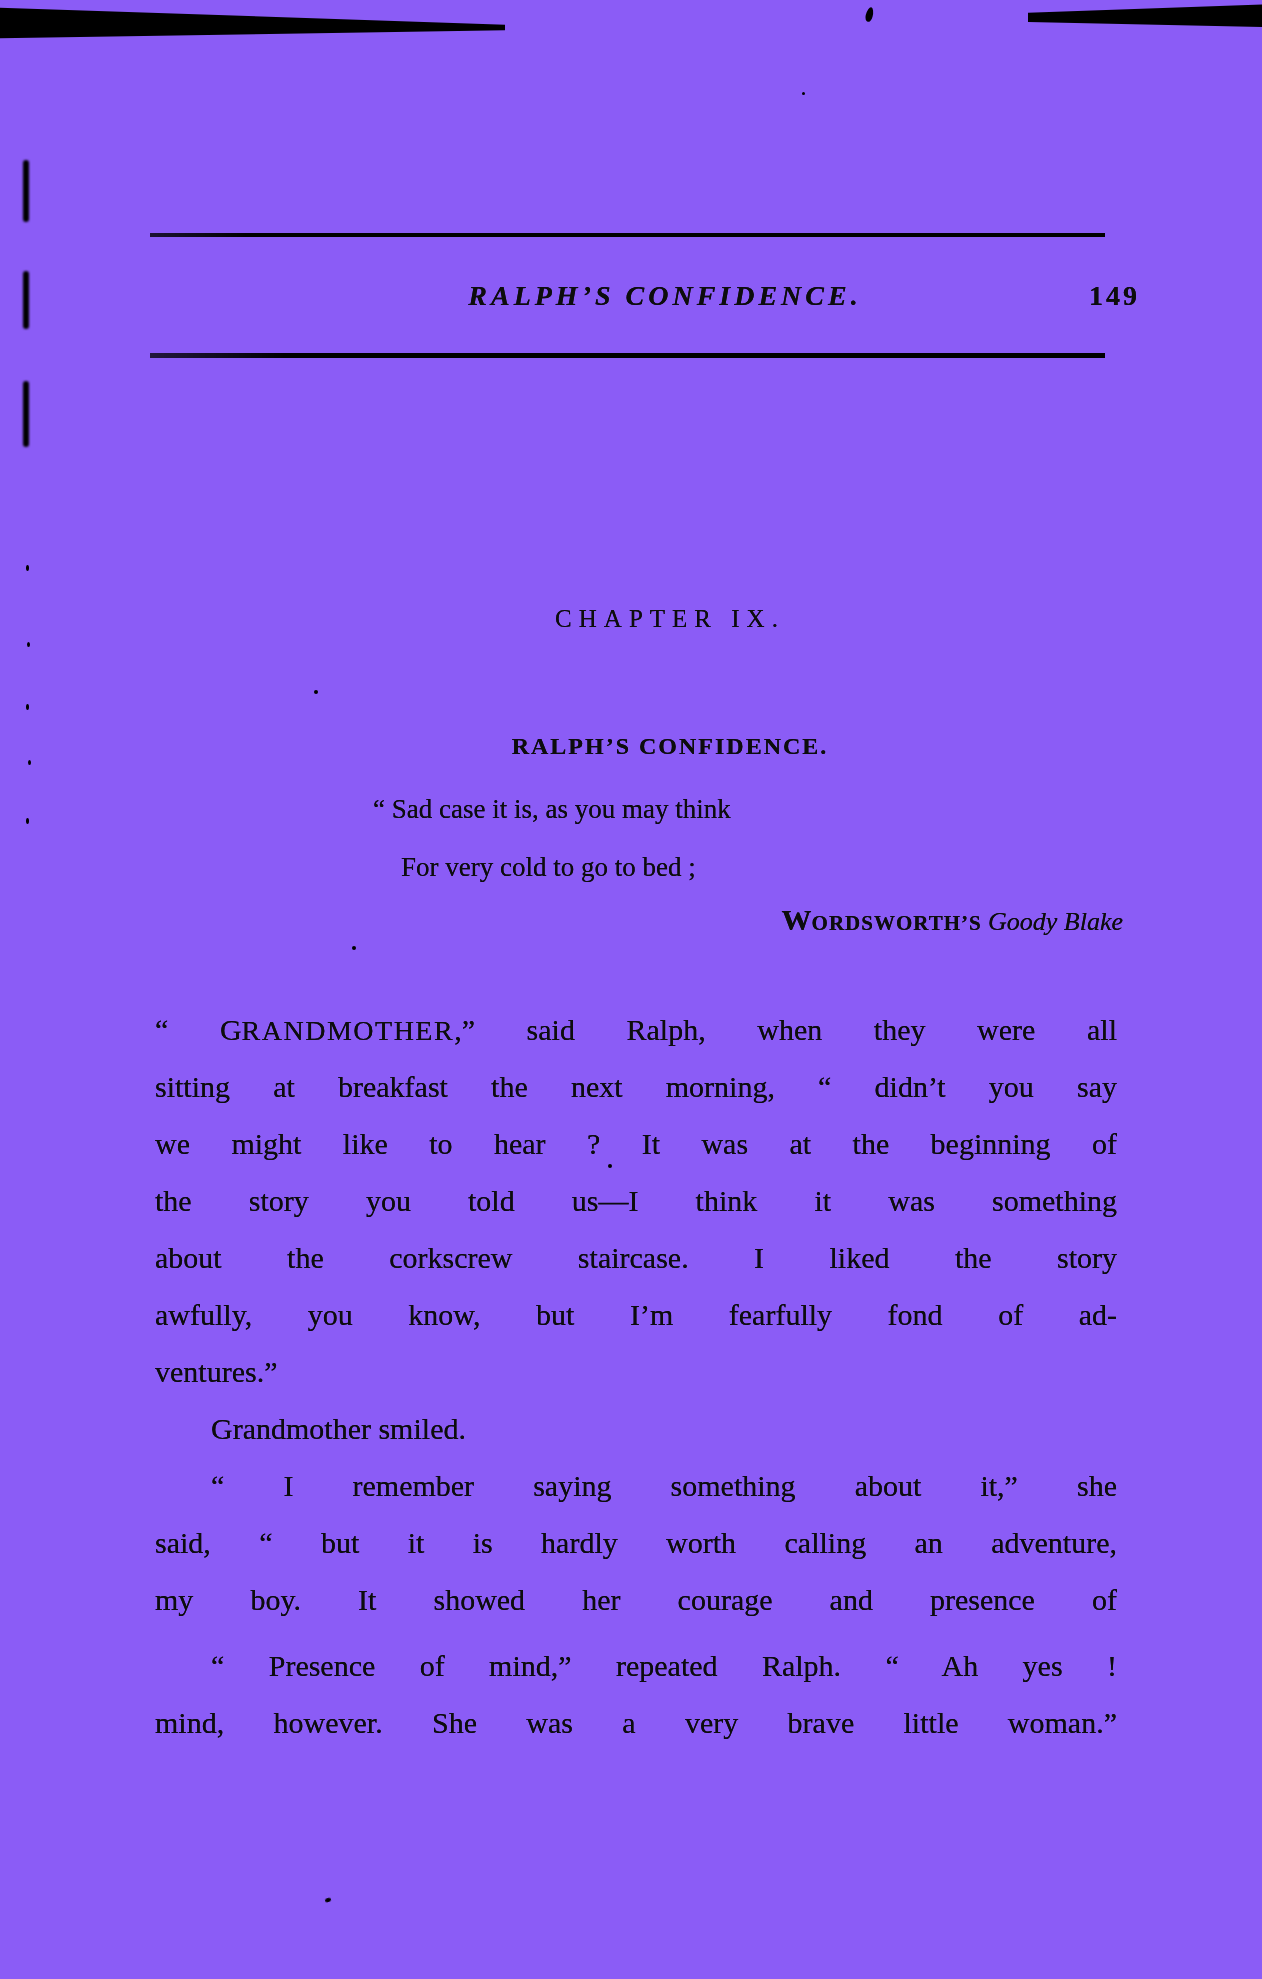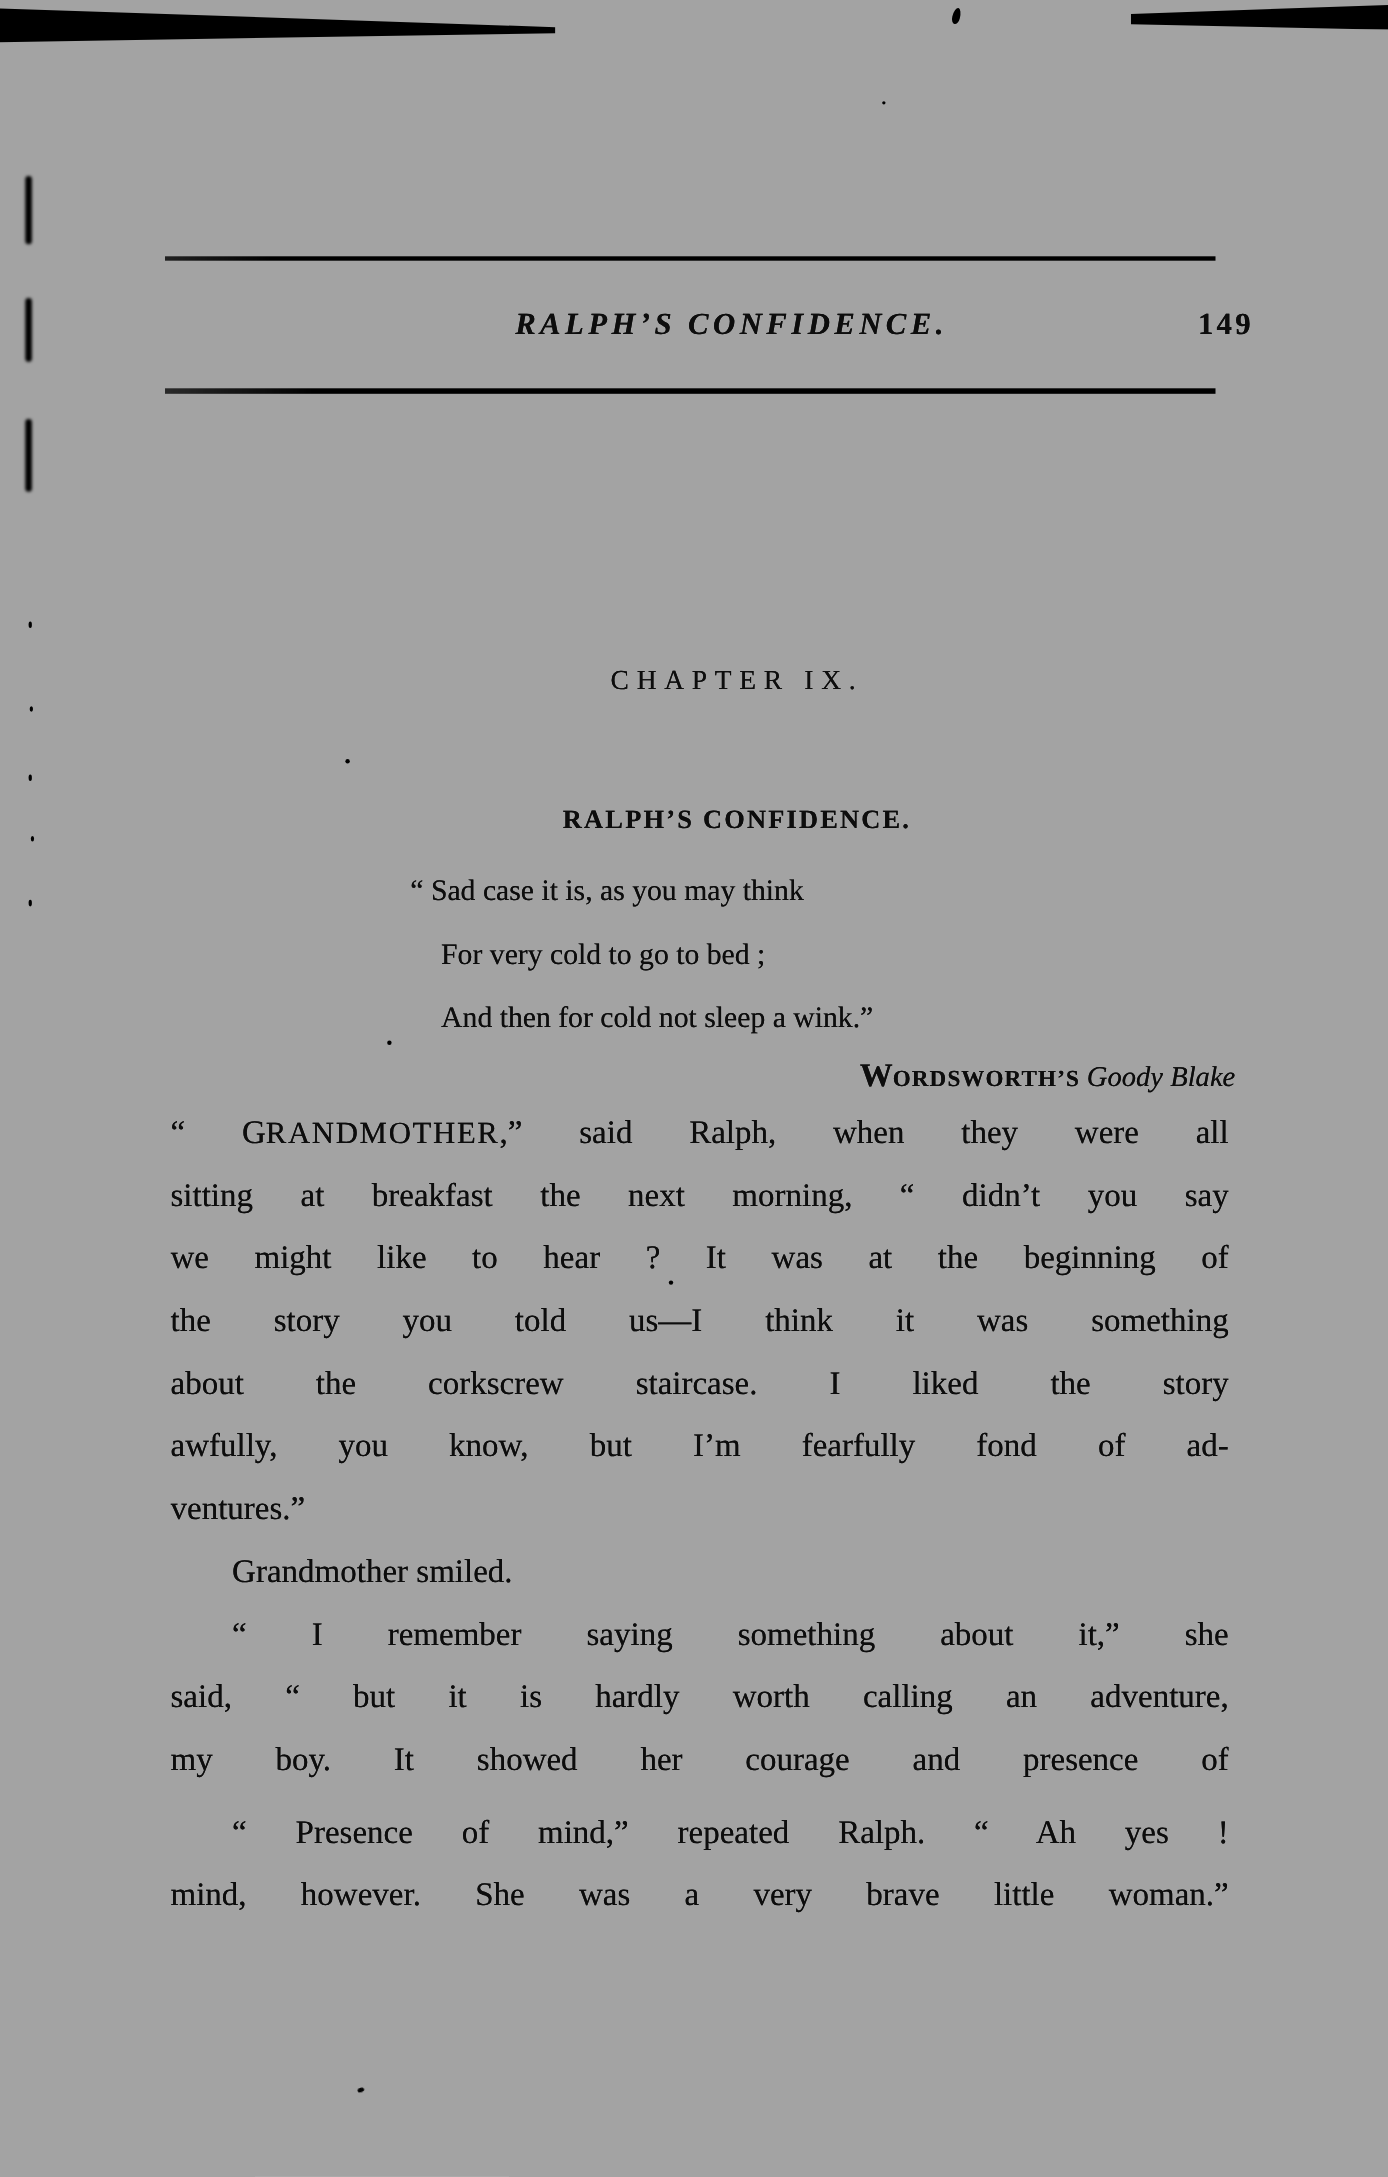--- a/index.html
+++ b/index.html
@@ -1,18 +1,18 @@
 <!DOCTYPE html>
 <html><head>
 <meta charset="utf-8">
 <style>
   html,body { margin:0; padding:0; background:#e8e8e8; }
   .page {
     position:relative; width:1262px; height:1979px; margin:0 auto;
-    background:#a3a3a3; overflow:hidden;
+    background:#8b5cf6; overflow:hidden;
     font-family:"Liberation Serif","DejaVu Serif",serif;
     color:#0d0d0d;
     text-shadow:0 0 0.5px rgba(0,0,0,0.85);
   }
 
   
   .art-wedge-left { position:absolute; left:0; top:5px; width:505px; height:34px; background:#000;
     clip-path:polygon(0 8%, 100% 58%, 100% 74%, 0 98%); }
   .art-bar-right  { position:absolute; left:1028px; top:4px; width:234px; height:23px; background:#000;
     clip-path:polygon(0 38%, 100% 2%, 100% 100%, 0 78%); }
@@ -82,21 +82,20 @@
   <div class="rule rule-bottom"></div>
 
   <h1 class="chapter">CHAPTER IX.</h1>
   <h2 class="subheading">RALPH’S CONFIDENCE.</h2>
 
   <div class="epigraph">
     <div>
 
     <div class="epi-line hang">“ Sad case it is, as you may think</div>
         <div class="epi-line">For very cold to go to bed ;</div>
-        <div class="epi-line">And then for cold not sleep a wink.”</div>
       </div>
     <div class="attribution">
       <span class="att-cap">W</span><span class="att-sc">ORDSWORTH’S </span><span class="att-title">Goody Blake</span>
     </div>
   </div>
 
   <div class="body-text">
     <div class="line">
       <span>“ G</span><span class="sc">RANDMOTHER</span><span>,” said Ralph, when they were all</span>
     </div>

